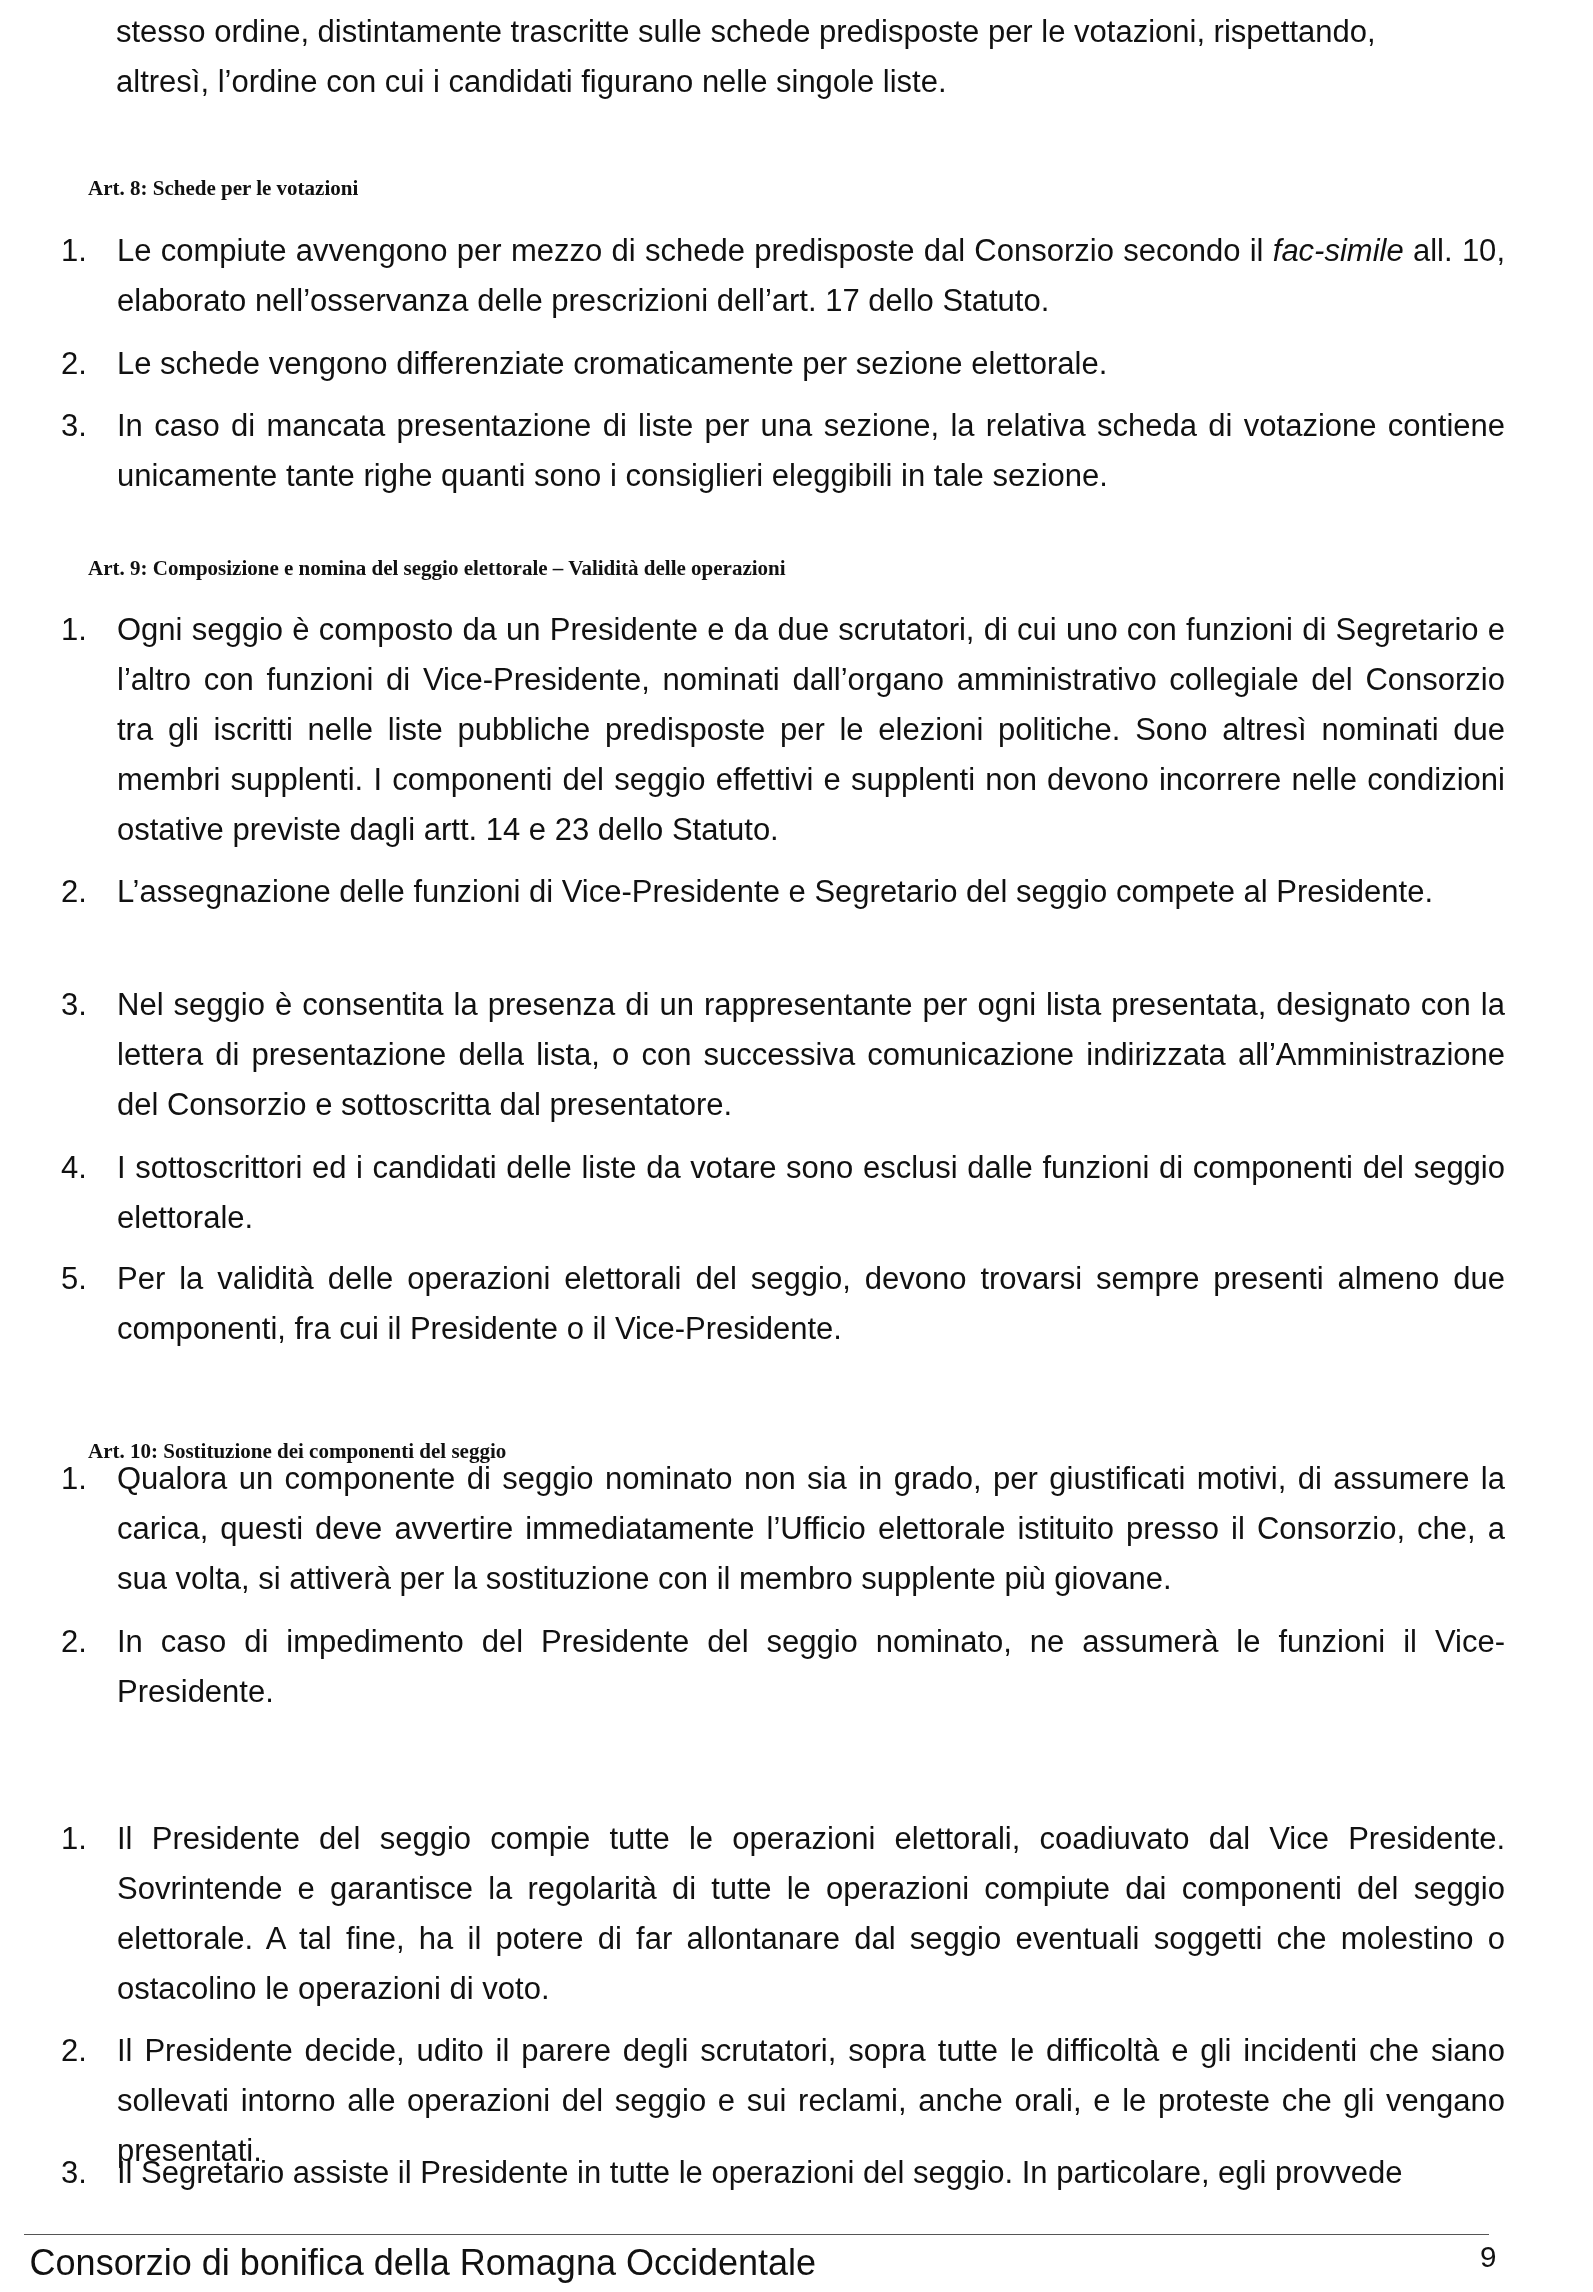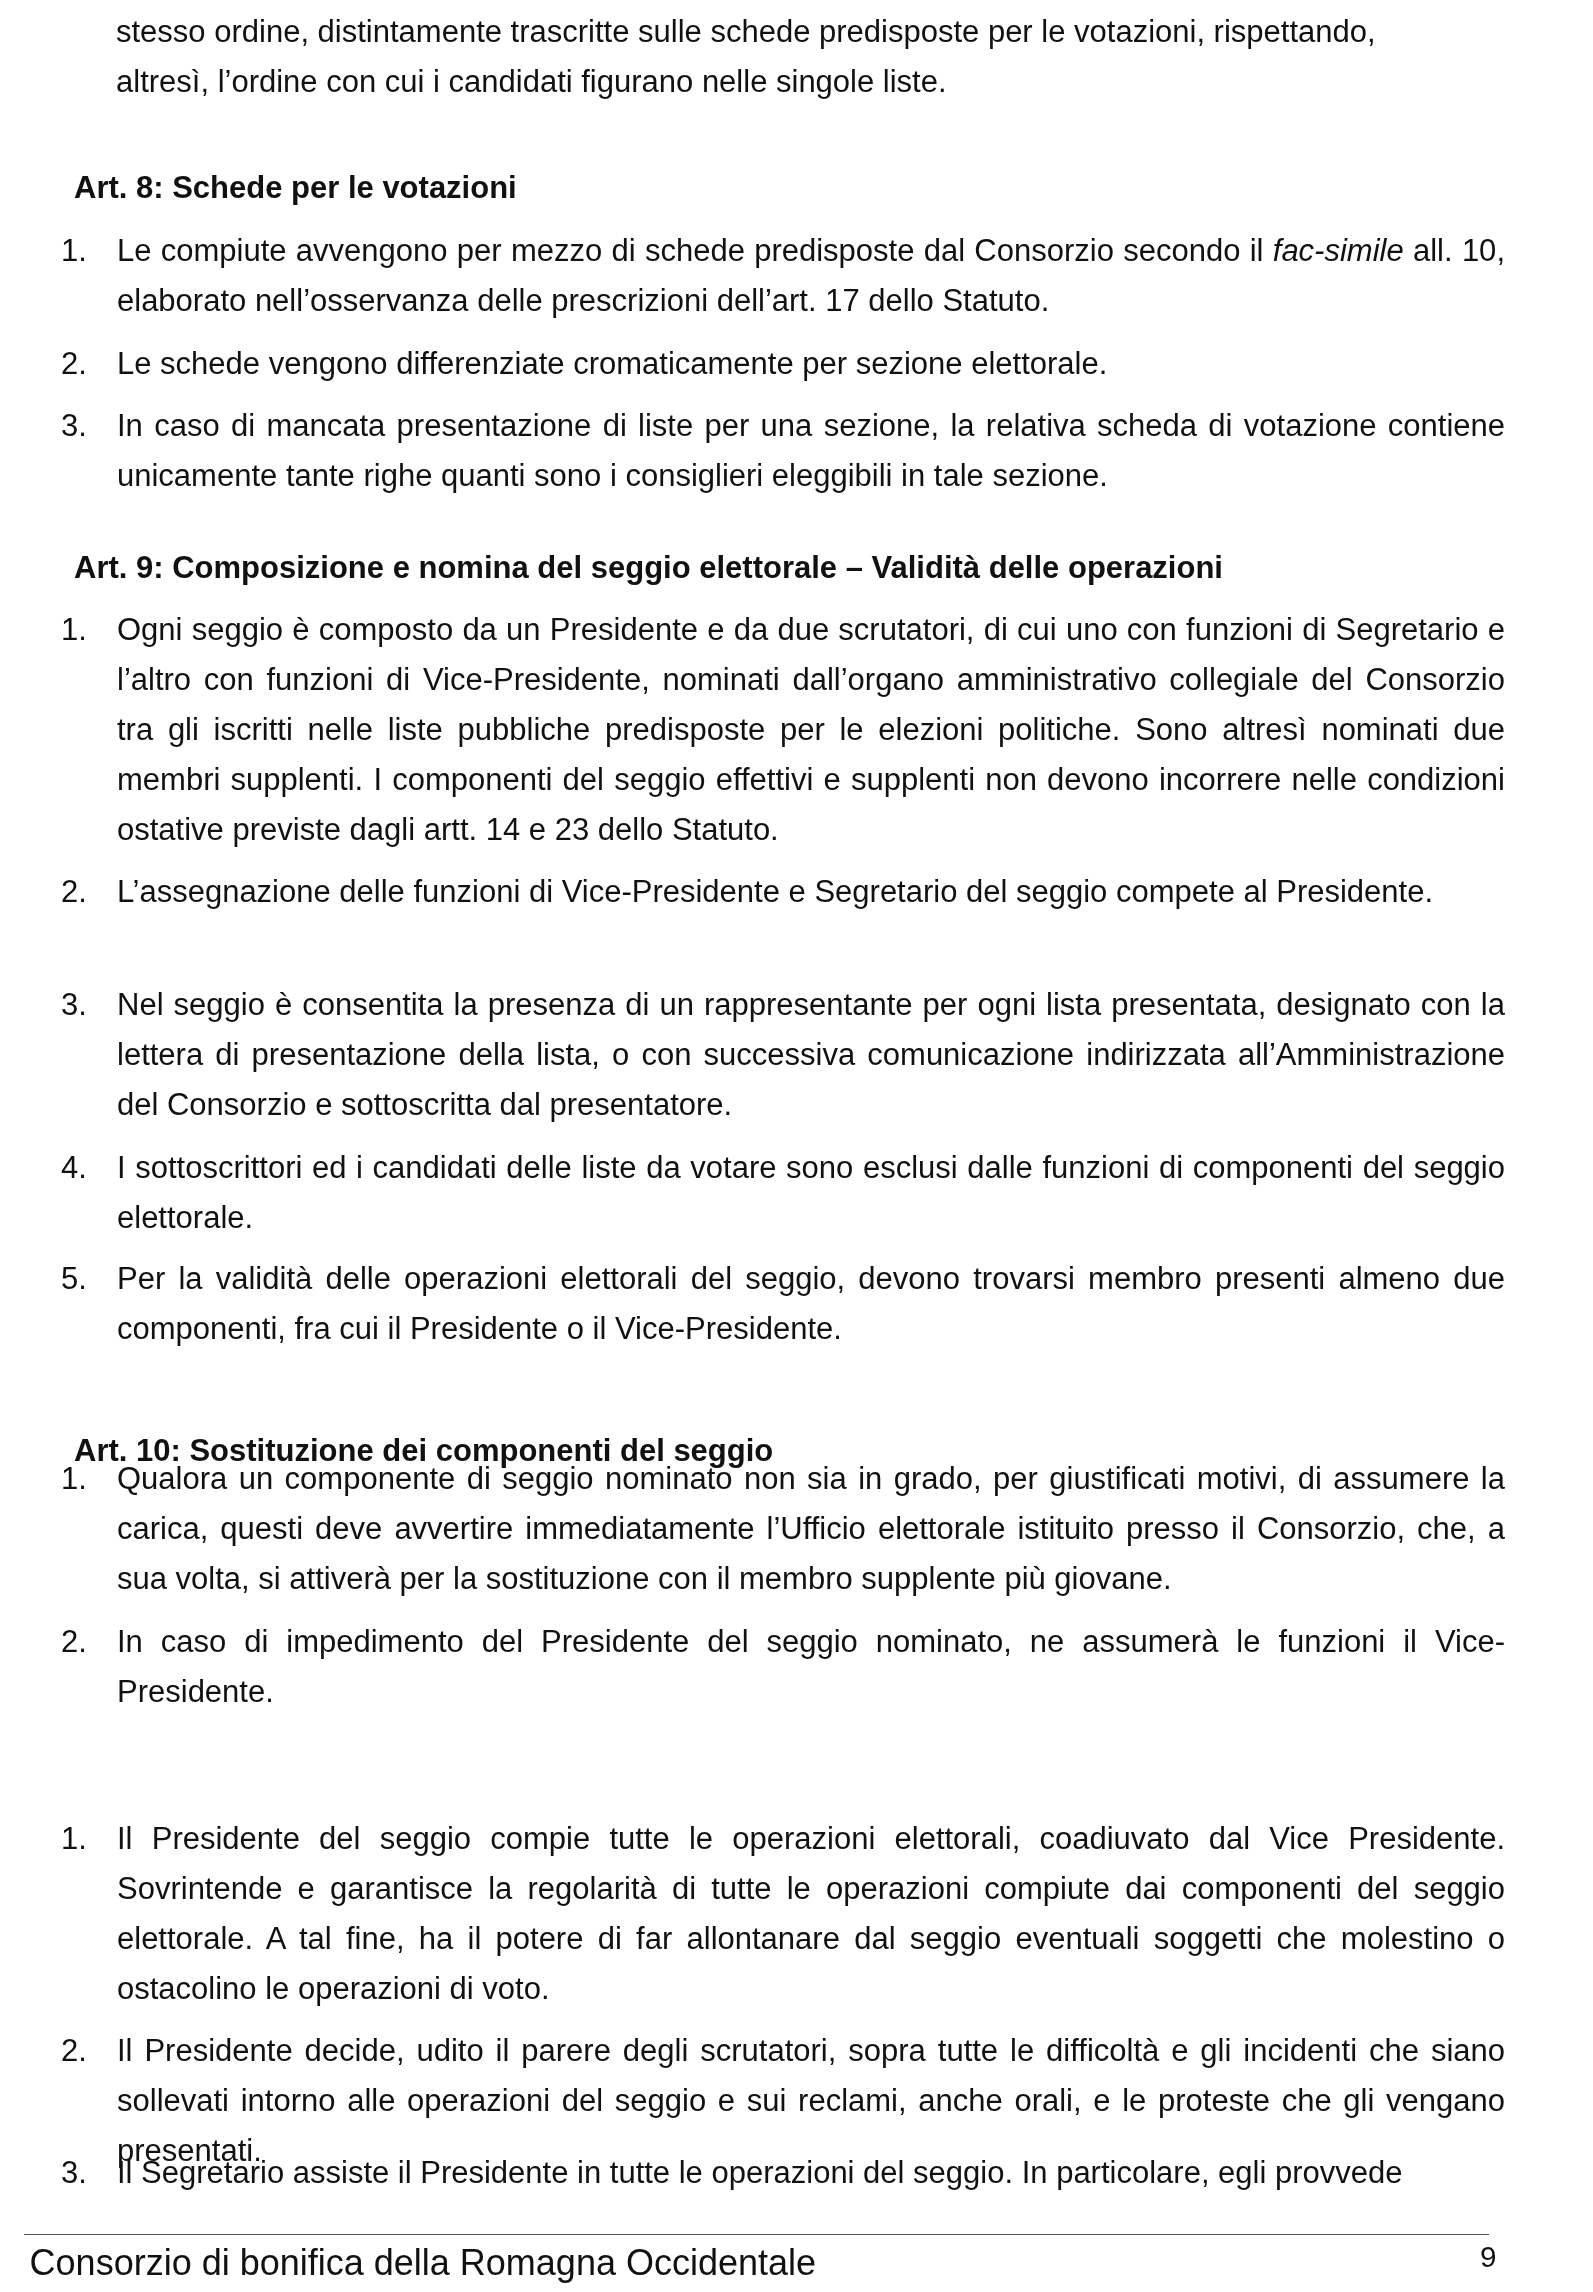--- a/index.html
+++ b/index.html
@@ -2,21 +2,21 @@
 <html style="font-size:14.3px"><head>
 <meta charset="utf-8">
 <style>
   html, body { margin: 0; padding: 0; background: #ffffff; }
   body {
     width: 1593px; height: 2293px; position: relative; overflow: hidden;
     font-family: "Liberation Sans", sans-serif; color: #111111;
   }
   .page { position: absolute; left: 0; top: 0; width: 1593px; height: 2293px; }
   .cont { position: absolute; left: 116px; width: 1388px; font-size: 31px; line-height: 50px; }
-  .article-title { position: absolute; left: 74px; font-size: 31px; font-weight: bold; line-height: 50px; white-space: nowrap; }
+  .article-title { position: absolute; left: 88px; font-size: 21px; font-weight: bold; line-height: 50px; white-space: nowrap; font-family: Liberation Serif, serif; }
   .item { position: absolute; left: 61px; width: 1444px; font-size: 31px; line-height: 50px; }
   .item .num { position: absolute; left: 0; top: 0; width: 54px; }
   .item .txt { margin-left: 56px; display: block; text-align: justify; text-align-last: left; }
   .bold { font-weight: normal; }
   .ital { font-style: italic; }
   .footer-rule { position: absolute; left: 24px; top: 2234px; width: 1465px; height: 0; border-top: 1.8px solid #555555; }
   .footer-text { position: absolute; left: 29.6px; top: 2245px; font-size: 36px; line-height: 36px; white-space: nowrap; }
   .page-number { position: absolute; left: 1480px; top: 2239px; font-size: 29.6px; line-height: 36px; }
 </style>
 </head>
@@ -53,21 +53,21 @@
   <div class="item" style="top:980px;">
     <span class="num">3.</span>
     <span class="txt">Nel seggio è consentita la presenza di un rappresentante per ogni lista presentata, designato con la lettera di presentazione della lista, o con successiva comunicazione indirizzata all’Amministrazione del Consorzio e sottoscritta dal presentatore.</span>
   </div>
   <div class="item" style="top:1143px;">
     <span class="num">4.</span>
     <span class="txt">I sottoscrittori ed i candidati delle liste da votare sono esclusi dalle funzioni di componenti del seggio elettorale.</span>
   </div>
   <div class="item" style="top:1254px;">
     <span class="num">5.</span>
-    <span class="txt">Per la validità delle operazioni elettorali del seggio, devono trovarsi membro presenti almeno due componenti, fra cui il Presidente o il Vice-Presidente.</span>
+    <span class="txt">Per la validità delle operazioni elettorali del seggio, devono trovarsi sempre presenti almeno due componenti, fra cui il Presidente o il Vice-Presidente.</span>
   </div>
 
   <div class="article-title" style="top:1392px;margin-top:34px;">Art. 10: Sostituzione dei componenti del seggio</div>
   <div class="item" style="top:1454px;">
     <span class="num">1.</span>
     <span class="txt">Qualora un componente di seggio nominato non sia in grado, per giustificati motivi, di assumere la carica, questi deve avvertire immediatamente l’Ufficio elettorale istituito presso il Consorzio, che, a sua volta, si attiverà per la sostituzione con il membro supplente più giovane.</span>
   </div>
   <div class="item" style="top:1617px;">
     <span class="num">2.</span>
     <span class="txt">In caso di impedimento del Presidente del seggio nominato, ne assumerà le funzioni il Vice-Presidente.</span>

